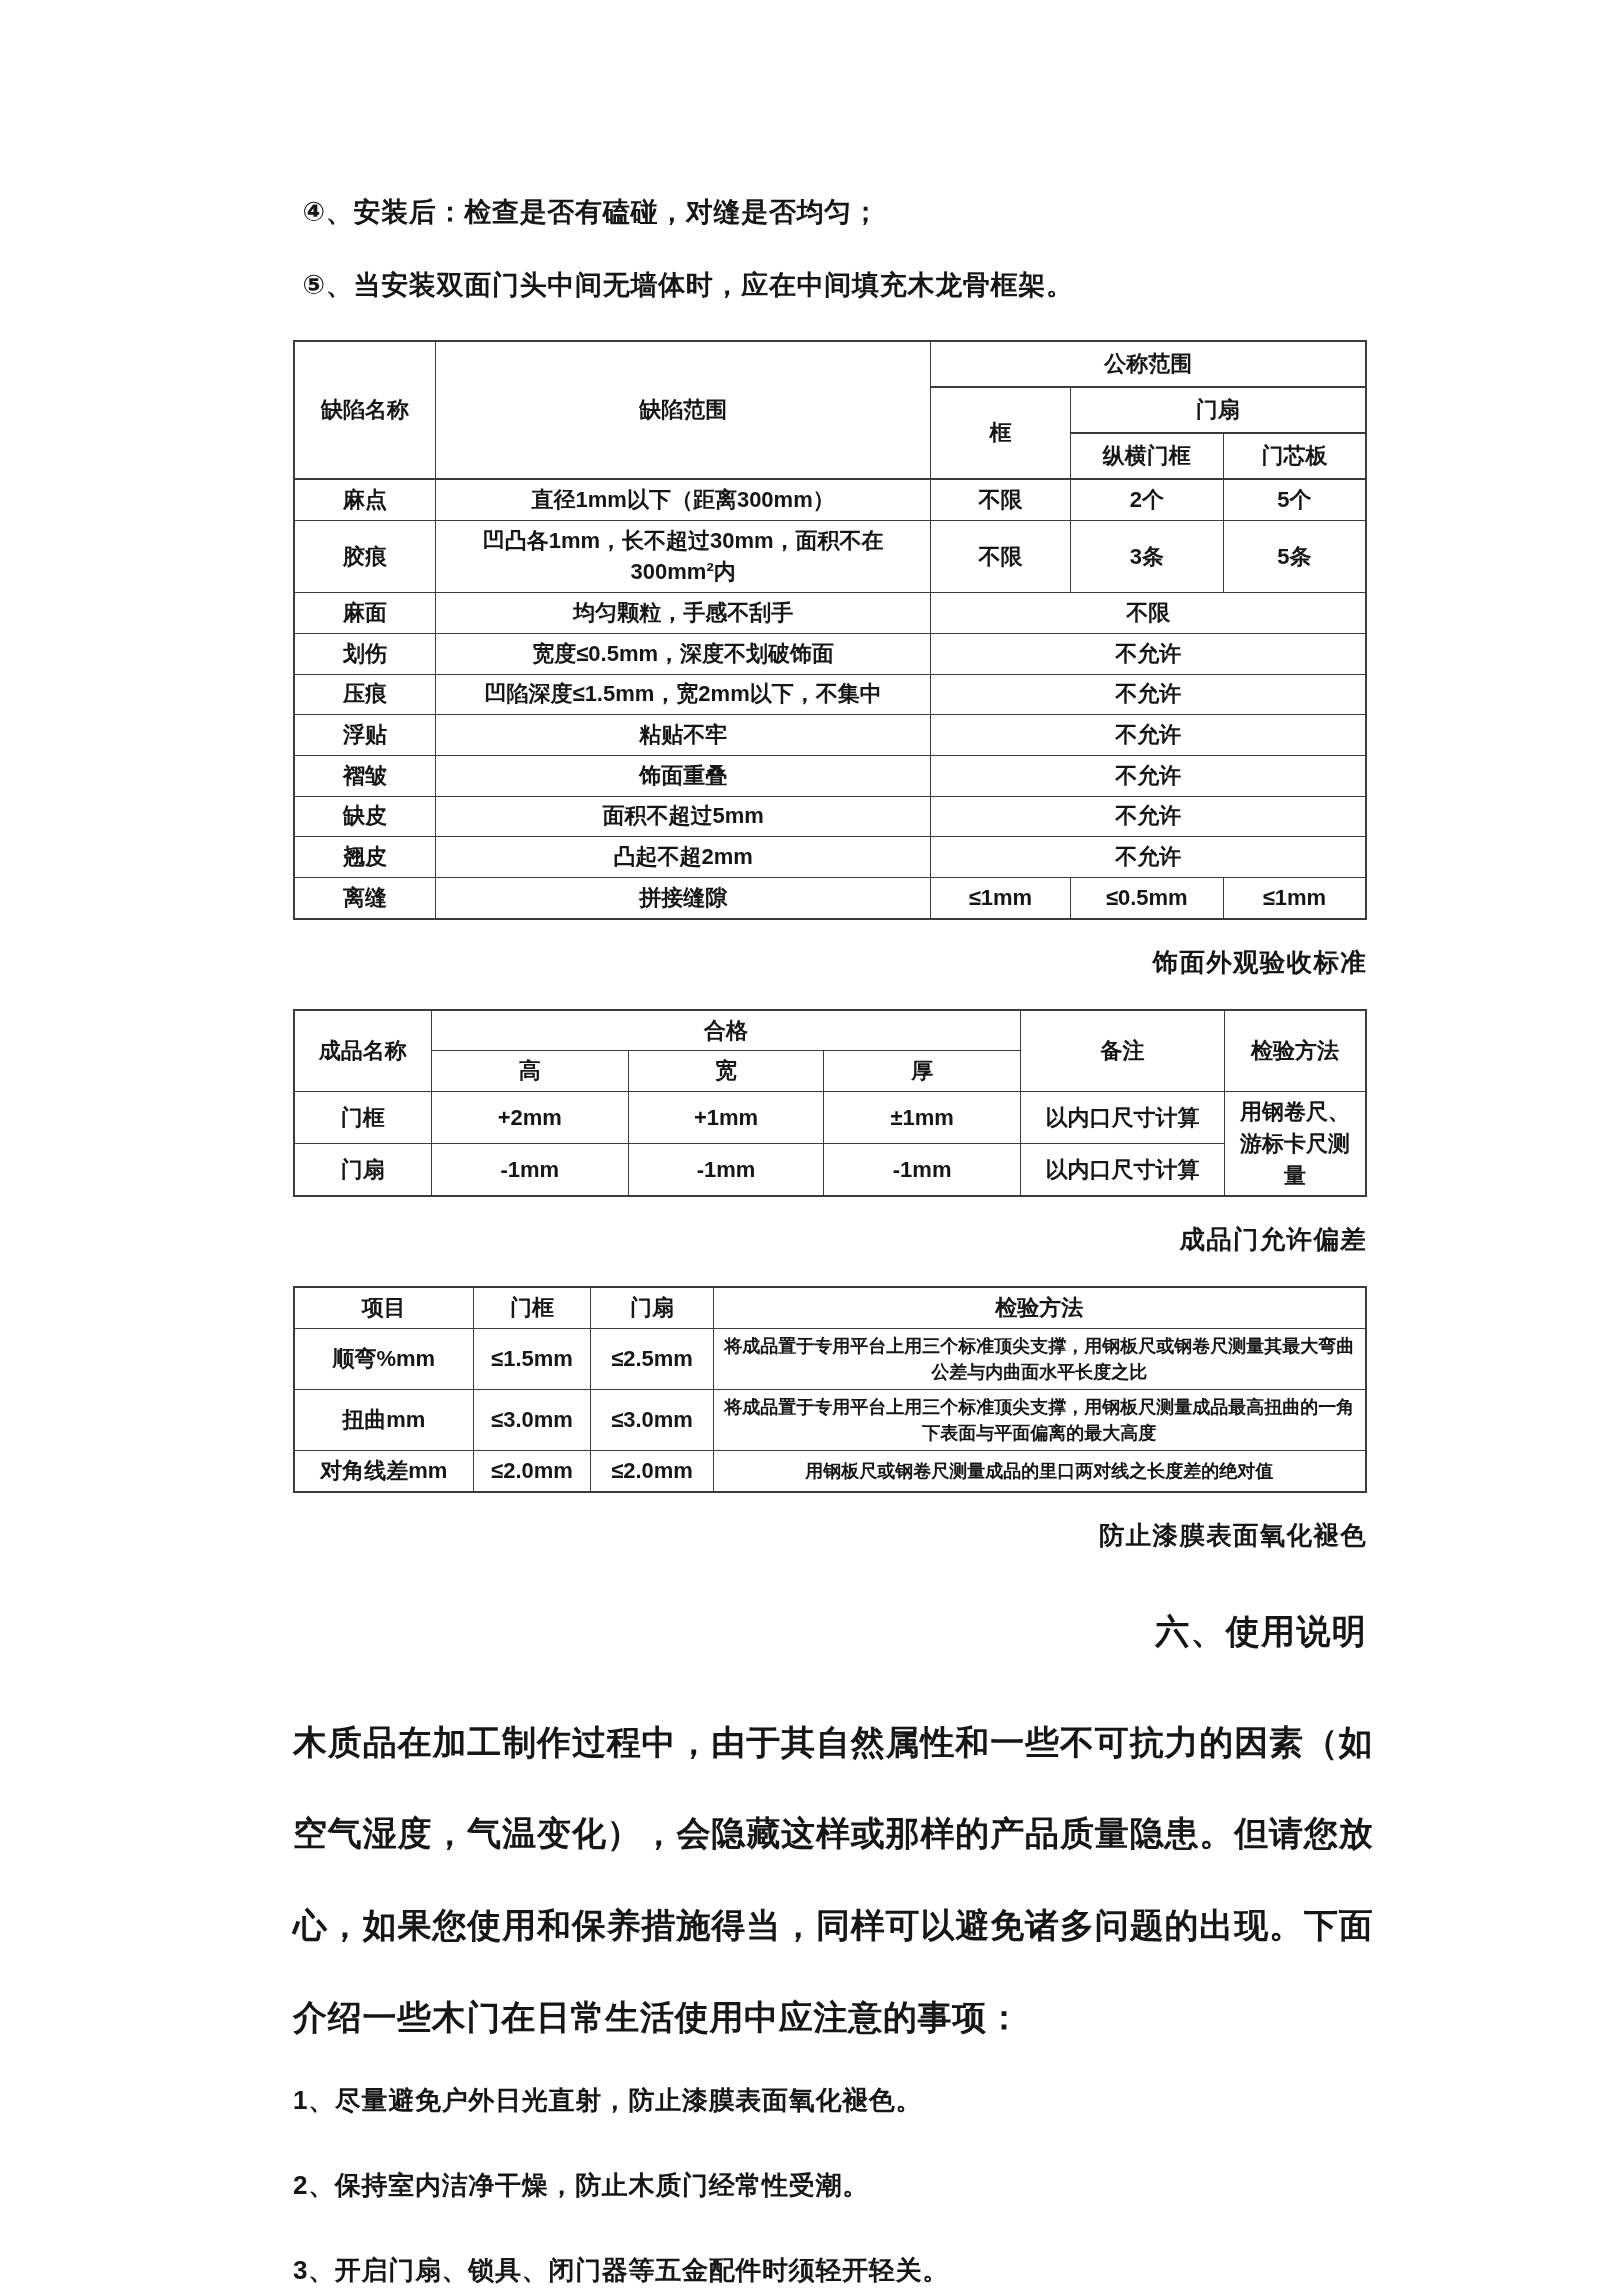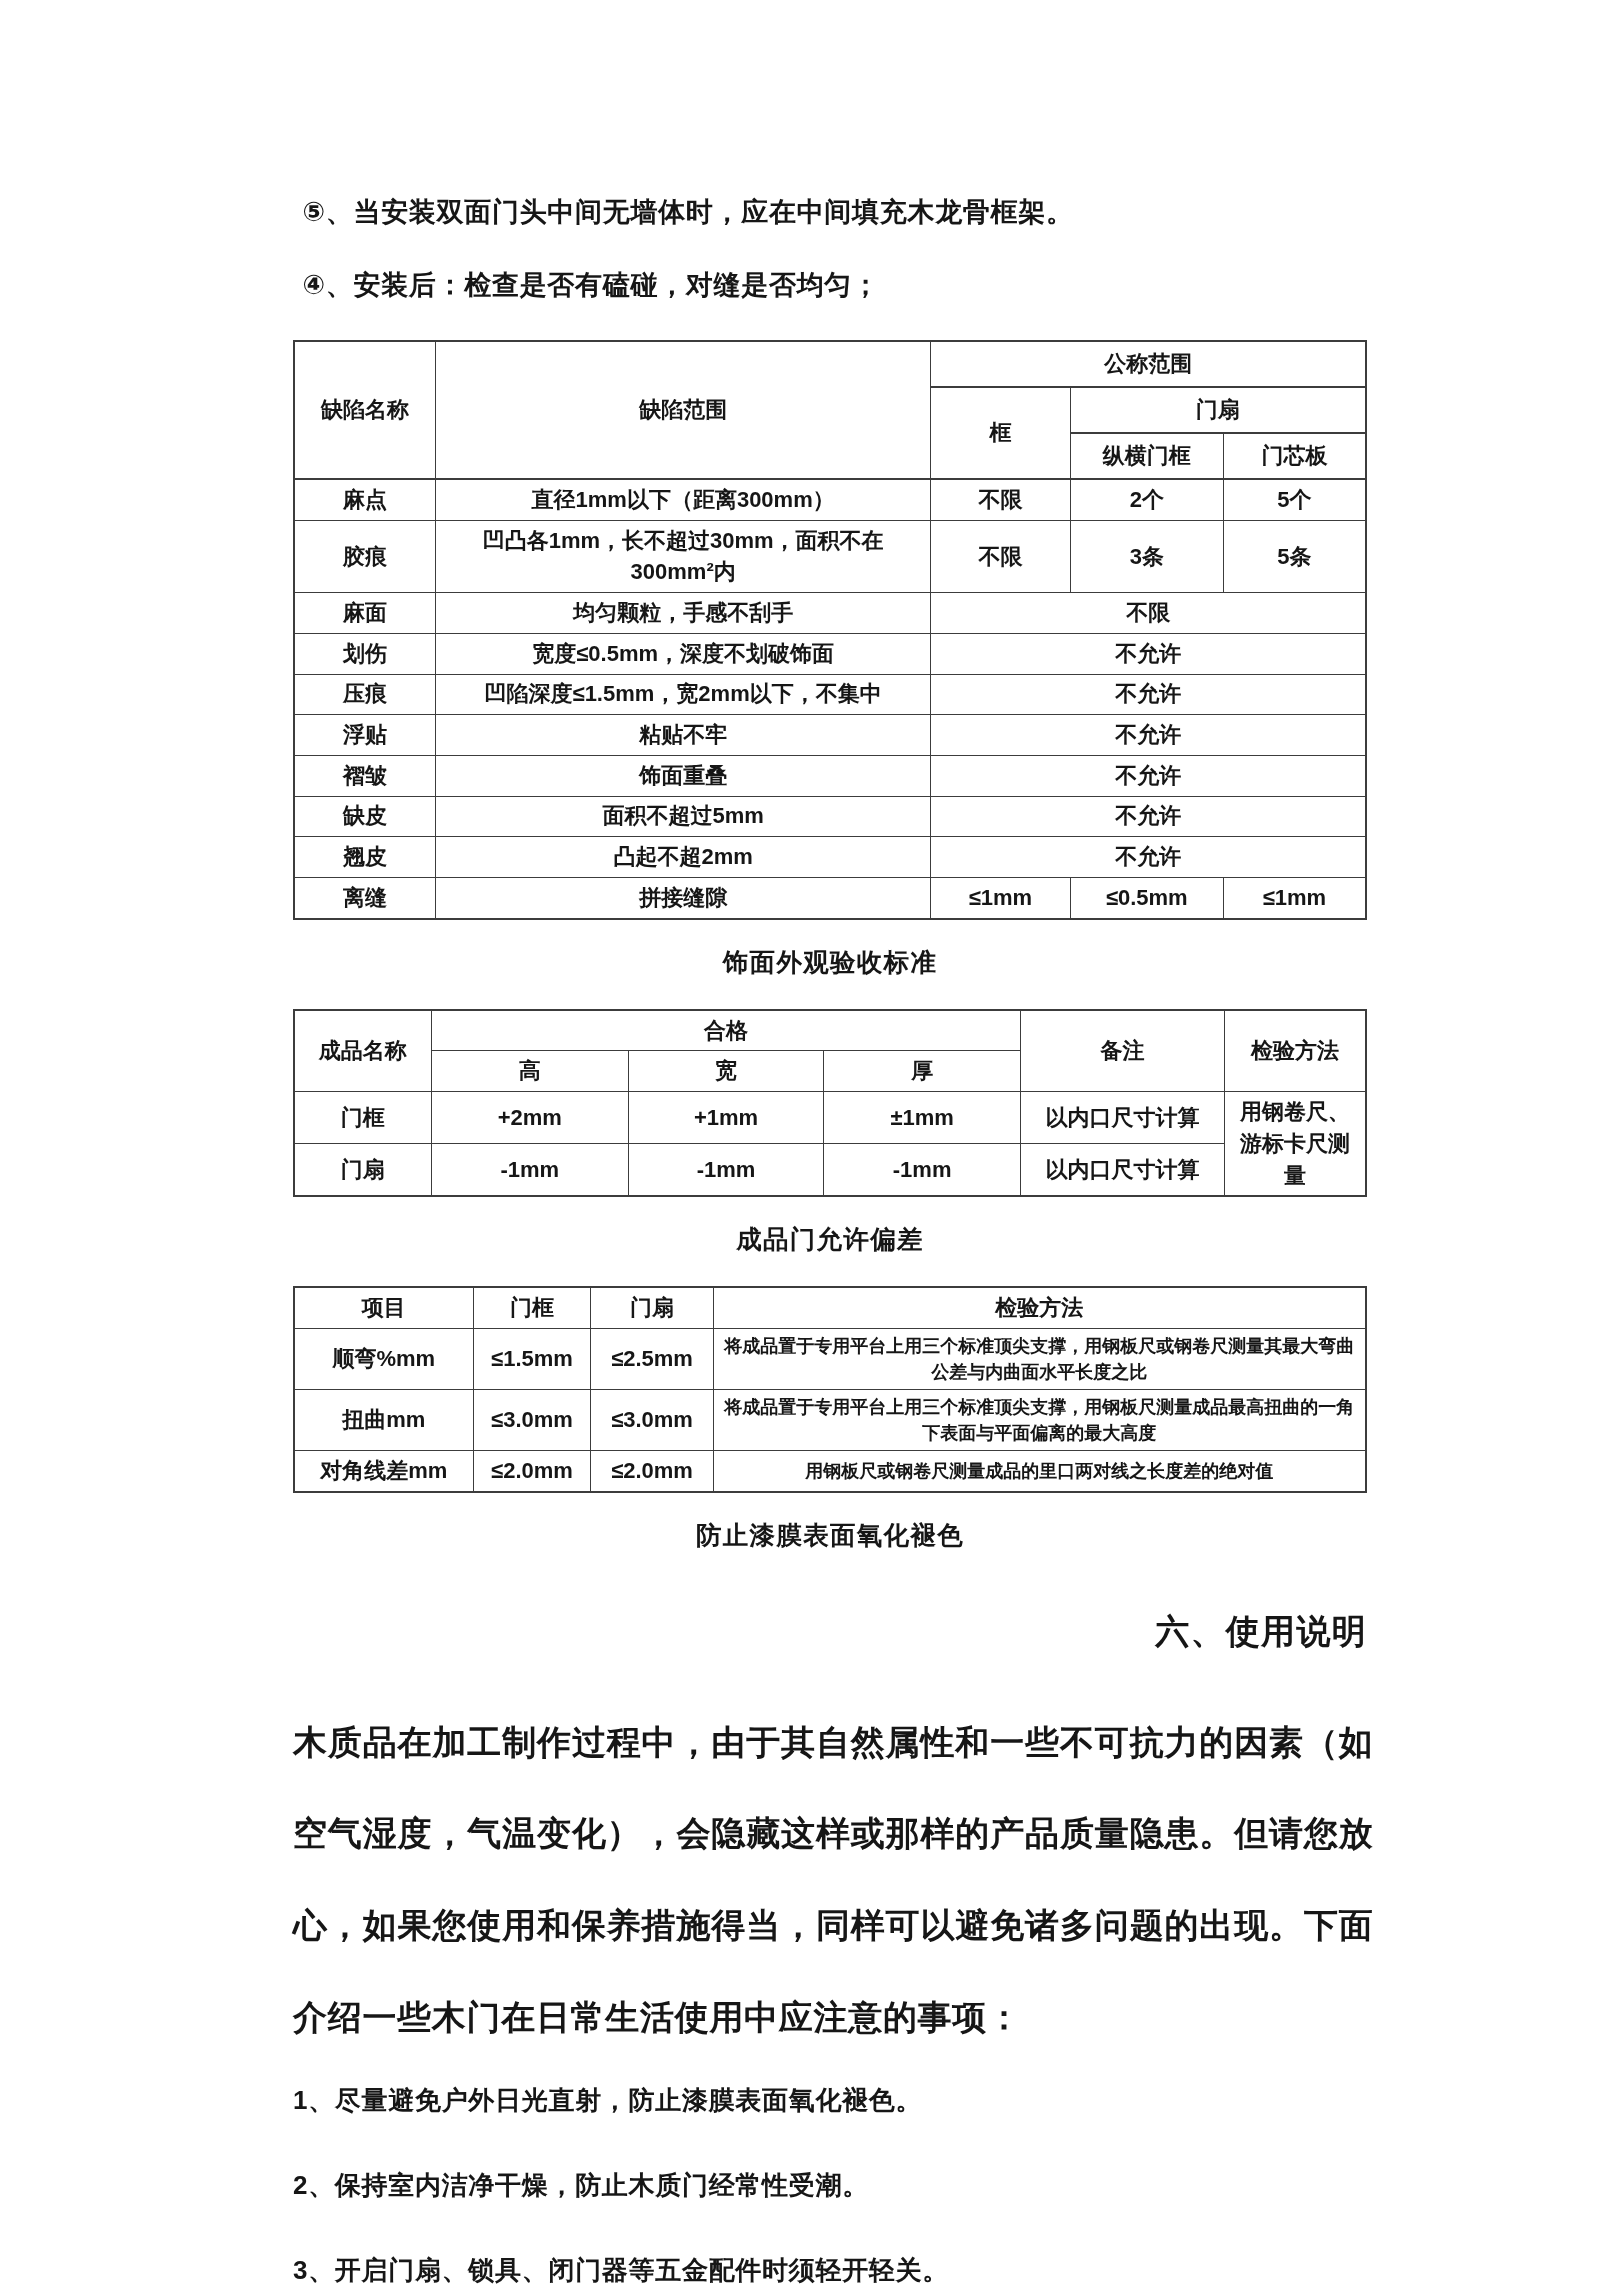--- a/index.html
+++ b/index.html
@@ -14,34 +14,34 @@
   th,td{border:1.3px solid #3c3c3c;text-align:center;vertical-align:middle;padding:3.9px 5.2px;font-size:22px;line-height:1.45;overflow:hidden;}
   th{font-weight:700;}
   td{font-weight:600;}
   .tbl-defect thead tr{height:46px;}
   .tbl-defect tbody tr{height:37px;}
   .tbl-defect thead th{border-bottom-width:2.6px;}
   .tbl-size thead tr{height:39px;}
   .tbl-size tbody tr{height:46px;}
   .tbl-tol thead tr{height:38px;}
   .tbl-tol td.method{font-size:18px;}
-  .caption{font-size:25.5px;font-weight:700;text-align:center;margin:25px 0 29px 0;letter-spacing:1.3px;}
+  .caption{font-size:25.5px;font-weight:700;text-align:right;margin:25px 0 29px 0;letter-spacing:1.3px;}
   .section-heading{font-size:34px;font-weight:700;margin:56px 0 42px -43px;letter-spacing:1.3px;text-align:right;}
   .para{font-size:34px;font-weight:600;line-height:2.7;text-align:justify;margin:0 -6.5px 19.6px 0;letter-spacing:0.7px;}
   .list-item{font-size:26px;font-weight:600;margin:0 0 50px 0;letter-spacing:0.7px;}
   .notes-block{margin-bottom:17px;}
 </style>
 </head>
 <body>
 
 <div class="page">
 
   <div class="notes-block">
+    <p class="note">④、安装后：检查是否有磕碰，对缝是否均匀；</p>
     <p class="note">⑤、当安装双面门头中间无墙体时，应在中间填充木龙骨框架。</p>
-    <p class="note">④、安装后：检查是否有磕碰，对缝是否均匀；</p>
   </div>
 
   <table class="tbl-defect">
     <colgroup>
       <col style="width:13.2%">
         <col style="width:46.2%">
         <col style="width:13.0%">
         <col style="width:14.3%">
         <col style="width:13.3%">
     </colgroup>

